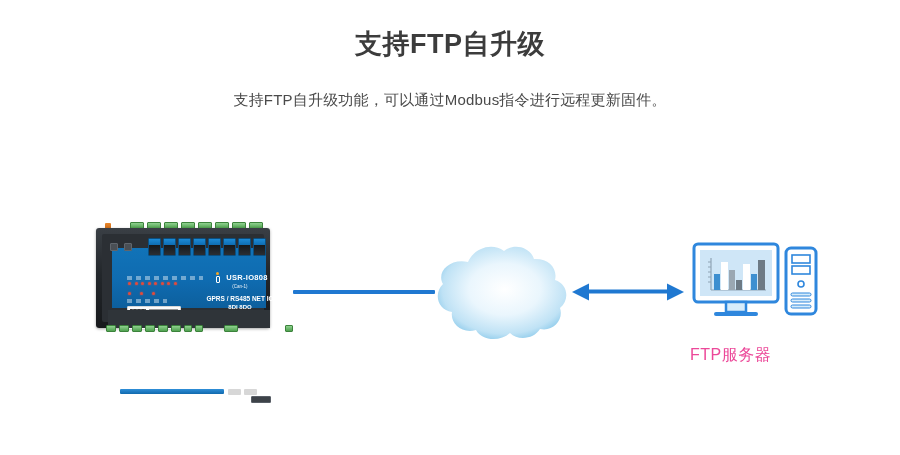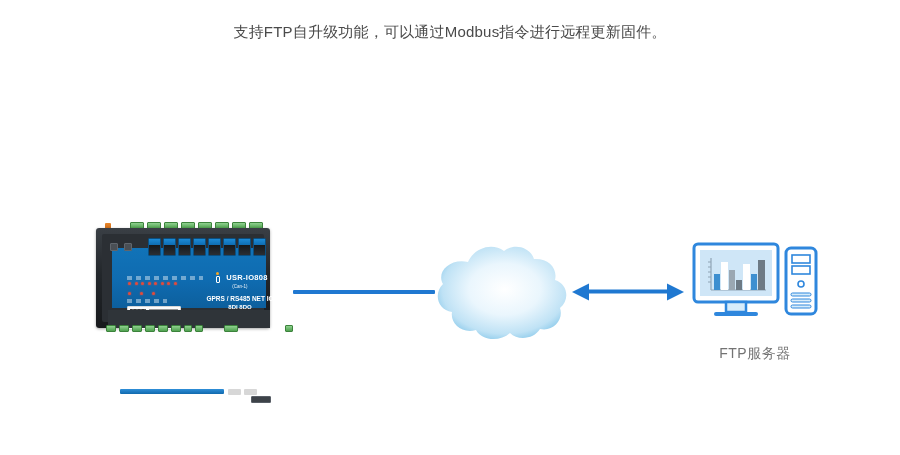--- a/index.html
+++ b/index.html
@@ -26,21 +26,21 @@
   .page-title {
     margin: 0;
     padding-top: 28px;
     font-size: 27px;
     font-weight: 700;
     letter-spacing: 0.5px;
     color: #3c3c3c;
     line-height: 1.25;
   }
   .page-subtitle {
-    margin: 6px;
+    margin: 12px;
     padding-top: 17px;
     font-size: 15px;
     font-weight: 400;
     color: #4a4a4a;
     letter-spacing: 0.2px;
   }
 
   
   .stage {
     position: absolute;
@@ -330,30 +330,30 @@
     left: 690px;
     top: 240px;
     width: 130px;
     height: 100px;
   }
   .server-label {
     position: absolute;
     left: 690px;
     top: 345px;
     width: 130px;
-    text-align: center;
-    font-size: 14px;
-    color: #737373;
+    font-size: 16px;
+    color: #ec4899;
     letter-spacing: .5px;
   }
 </style>
 </head>
 <body>
 
 <div class="header">
+  <h1 class="page-title">支持FTP自升级</h1>
   <p class="page-subtitle">支持FTP自升级功能，可以通过Modbus指令进行远程更新固件。</p>
 </div>
 
 <div class="stage">
 
   <div class="device">
 
     <div class="antenna"></div>
 
     <div class="term-row top">

